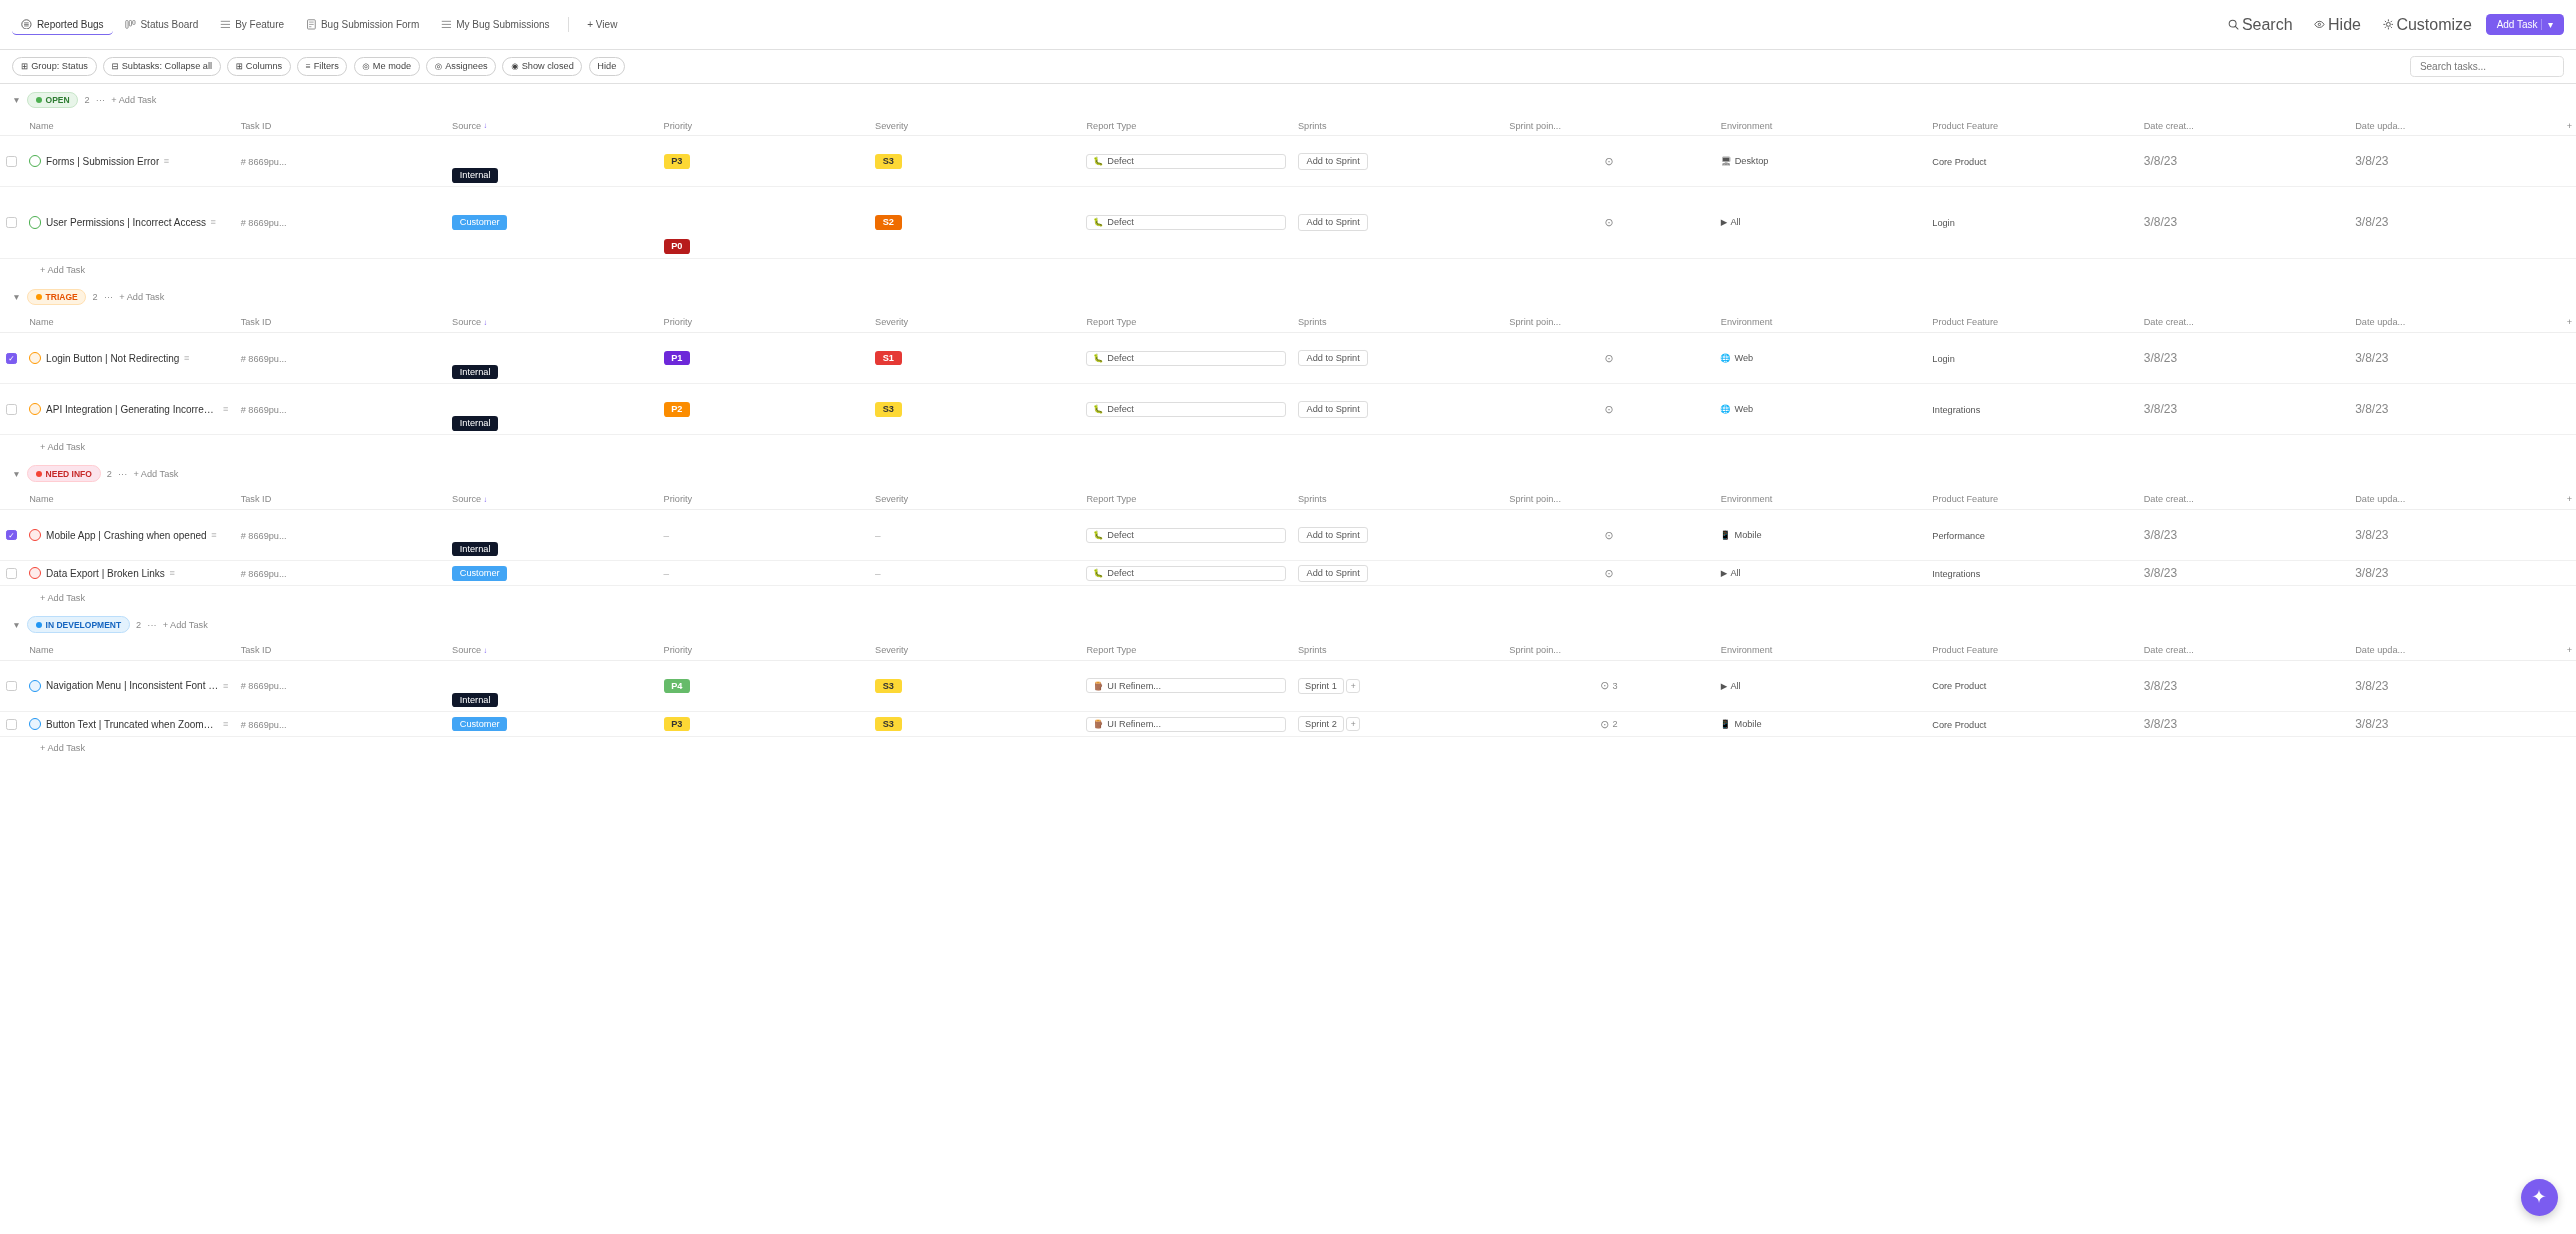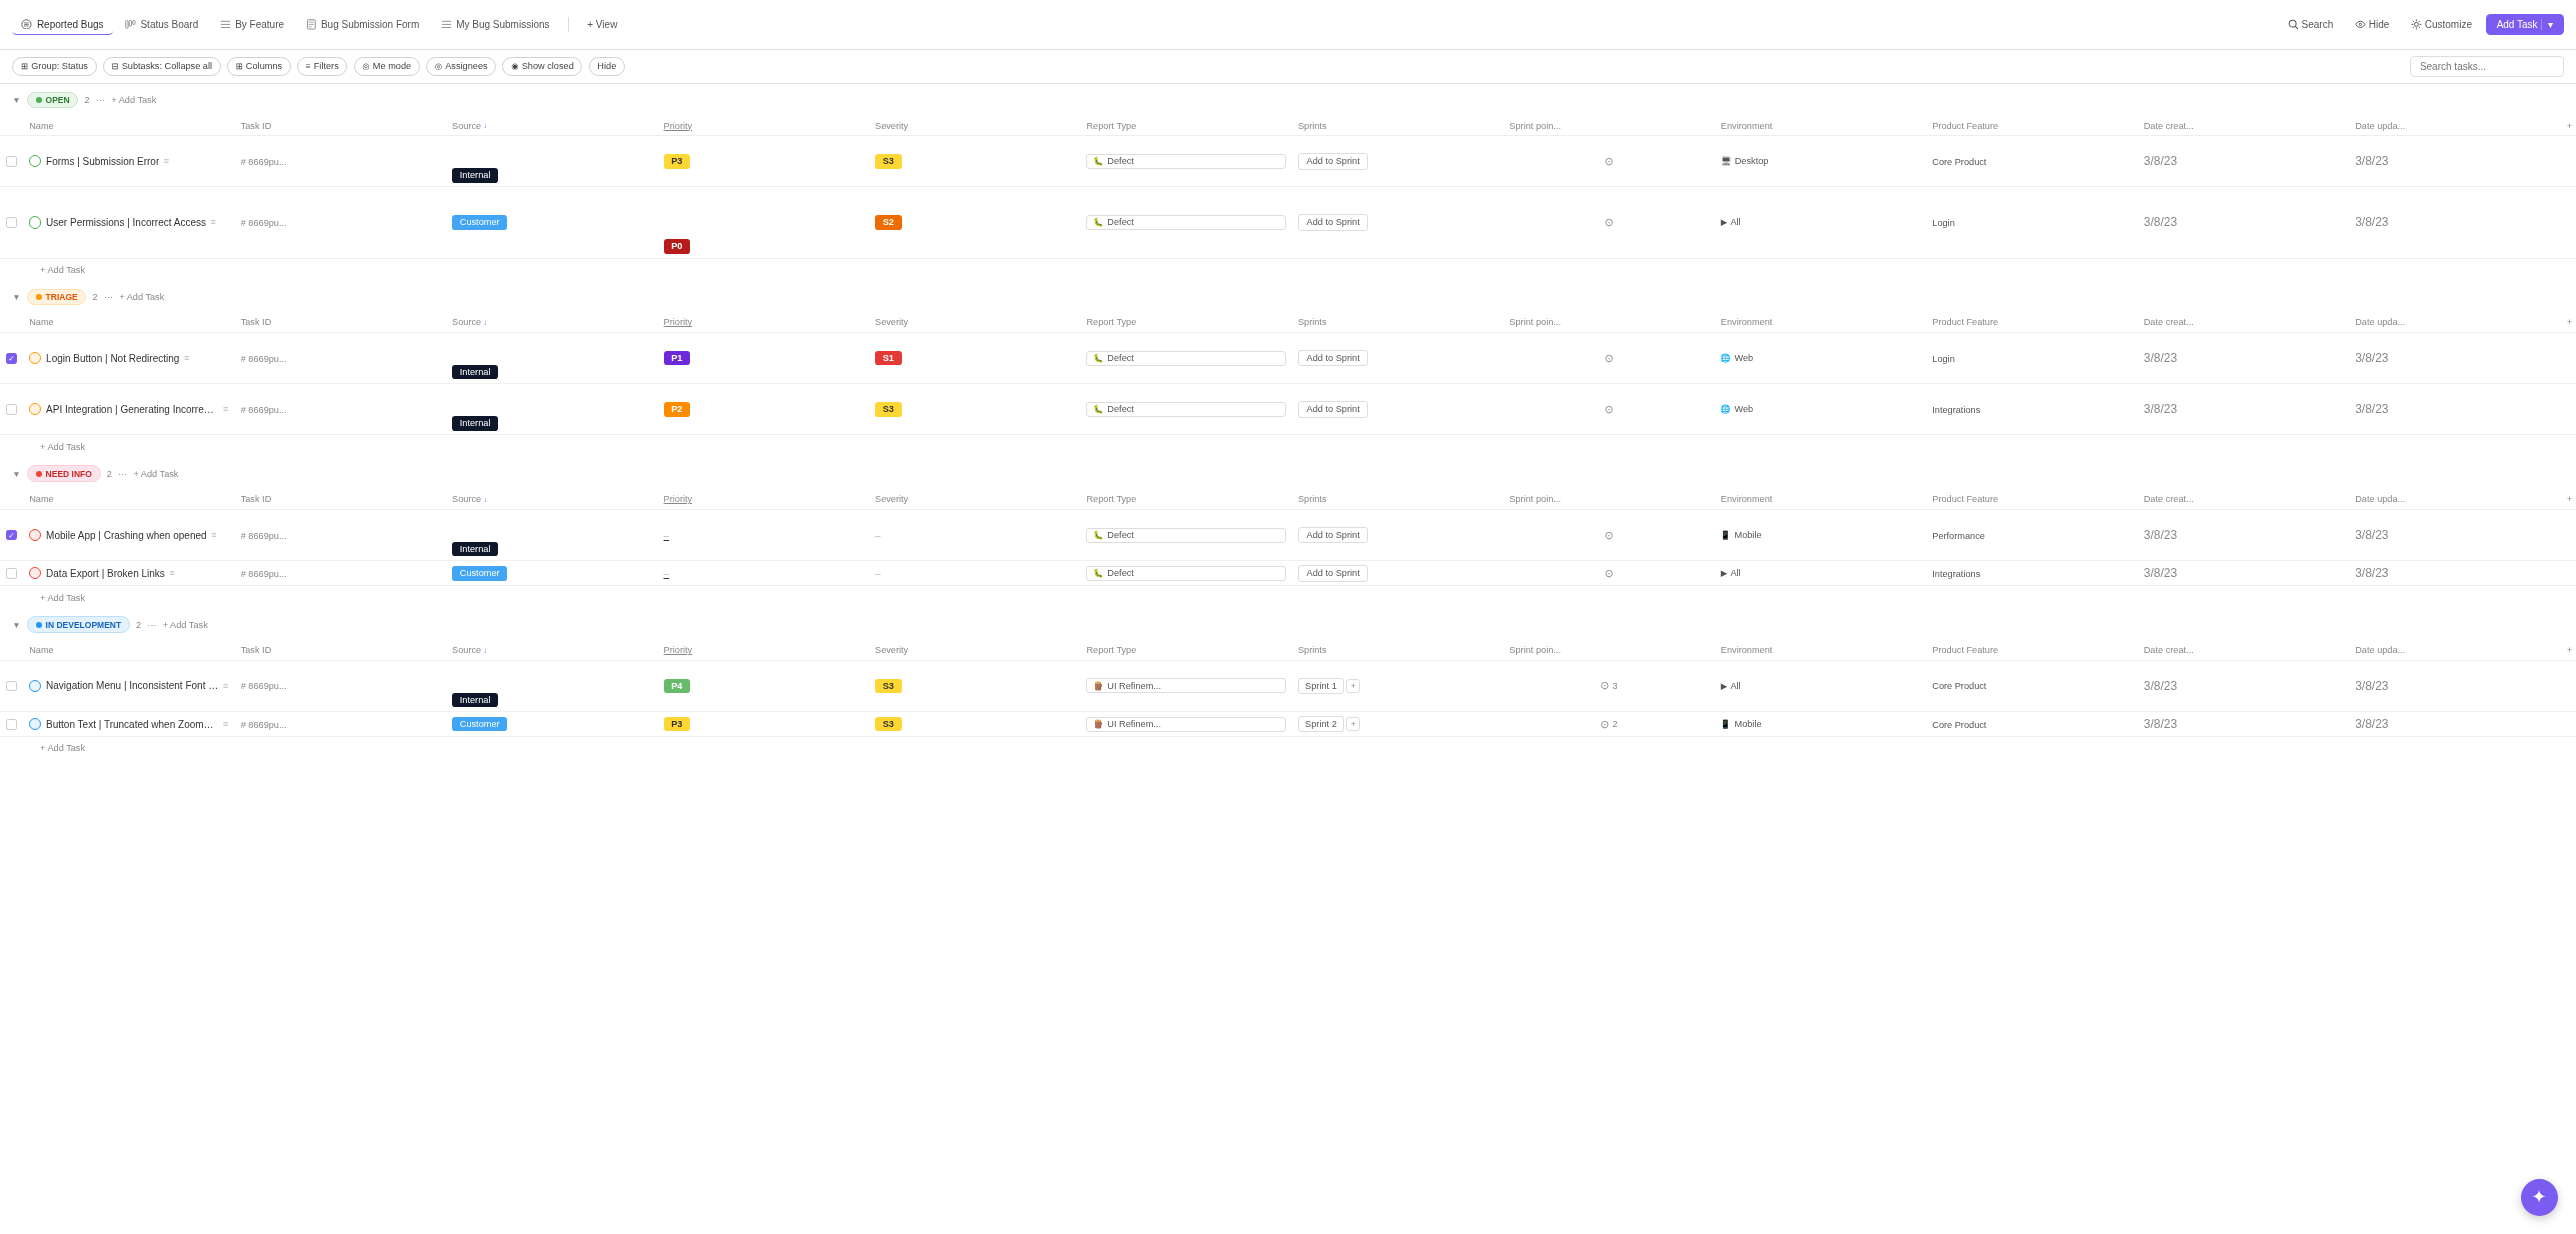--- a/index.html
+++ b/index.html
@@ -5,21 +5,21 @@
     * { box-sizing: border-box; margin: 0; padding: 0; }
     body { font-family: -apple-system, BlinkMacSystemFont, 'Segoe UI', sans-serif; font-size: 10px; background: #fff; color: #333; overflow-x: hidden; }
     
     
     .top-nav { display: flex; align-items: center; border-bottom: 0.8px solid #e0e0e0; padding: 0 12.3px; height: 50px; gap: 3.1px; }
     .nav-tab { display: flex; align-items: center; gap: 4.6px; padding: 4.6px 9.2px; border-radius: 4.6px; cursor: pointer; color: #555; font-size: 10px; white-space: nowrap; }
     .nav-tab.active { border-bottom: 1.5px solid #7b68ee; color: #333; font-weight: 500; }
     .nav-tab svg { width: 10.8px; height: 10.8px; }
     .nav-divider { width: 0.8px; height: 15.4px; background: #ddd; margin: 0 6.2px; }
     .nav-right { margin-left: auto; display: flex; align-items: center; gap: 6.2px; }
-    .nav-right-btn { display: flex; align-items: center; gap: 3.1px; padding: 3.8px 7.7px; border-radius: 4.6px; cursor: pointer; font-size: 10px; color: #555; }
+    .nav-right-btn { display: flex; align-items: center; gap: 3.1px; padding: 3.8px 7.7px; border-radius: 4.6px; cursor: pointer; font-size: 16px; color: #555; }
     .add-task-btn { background: #7b5cf0; color: #fff; border-radius: 4.6px; padding: 4.6px 10.8px; font-size: 10px; cursor: pointer; display: flex; align-items: center; gap: 3.1px; }
     .add-task-arrow { border-left: 0.8px solid rgba(255,255,255,0.3); padding-left: 6.2px; cursor: pointer; }
 
     
     .filter-bar { display: flex; align-items: center; gap: 6.2px; padding: 6.2px 12.3px; border-bottom: 0.8px solid #e0e0e0; }
     .filter-pill { display: flex; align-items: center; gap: 3.1px; padding: 3.1px 7.7px; border: 0.8px solid #d0d0d0; border-radius: 15.4px; font-size: 9.2px; cursor: pointer; color: #444; background: #fff; white-space: nowrap; }
     .filter-pill .pill-icon { font-size: 8.5px; }
     .search-right { margin-left: auto; }
     .search-input { border: 0.8px solid #ddd; border-radius: 4.6px; padding: 3.8px 9.2px; font-size: 10px; width: 154px; color: #999; outline: none; }
     .hide-btn { padding: 3.1px 7.7px; border: 0.8px solid #d0d0d0; border-radius: 15.4px; font-size: 9.2px; cursor: pointer; color: #444; background: #fff; }
@@ -42,21 +42,21 @@
     .section-more { font-size: 9.2px; color: #888; cursor: pointer; }
     .section-add { font-size: 9.2px; color: #888; cursor: pointer; display: flex; align-items: center; gap: 2.3px; }
 
     
     .task-table { width: 100%; border-collapse: collapse; }
     .task-table th { font-size: 9.2px; color: #888; font-weight: 500; padding: 4.6px 6.2px; border-bottom: 0.8px solid #eee; text-align: left; white-space: nowrap; }
     .task-table td { padding: 3.8px 6.2px; border-bottom: 0.8px solid #f0f0f0; vertical-align: middle; }
     .col-name { min-width: 216px; max-width: 262px; }
     .col-taskid { min-width: 77px; }
     .col-source { min-width: 77px; }
-    .col-priority { min-width: 54px; text-decoration: underline; }
+    .col-priority { min-width: 54px; }
     .col-severity { min-width: 54px; margin-left: 36px; }
     .col-reporttype { min-width: 85px; }
     .col-sprints { min-width: 92px; }
     .col-sprintpts { min-width: 62px; }
     .col-env { min-width: 69px; }
     .col-feature { min-width: 85px; }
     .col-datecreate { min-width: 62px; }
     .col-dateupdate { min-width: 62px; }
     
     .task-name { display: flex; align-items: center; gap: 4.6px; font-size: 10px; color: #333; }

